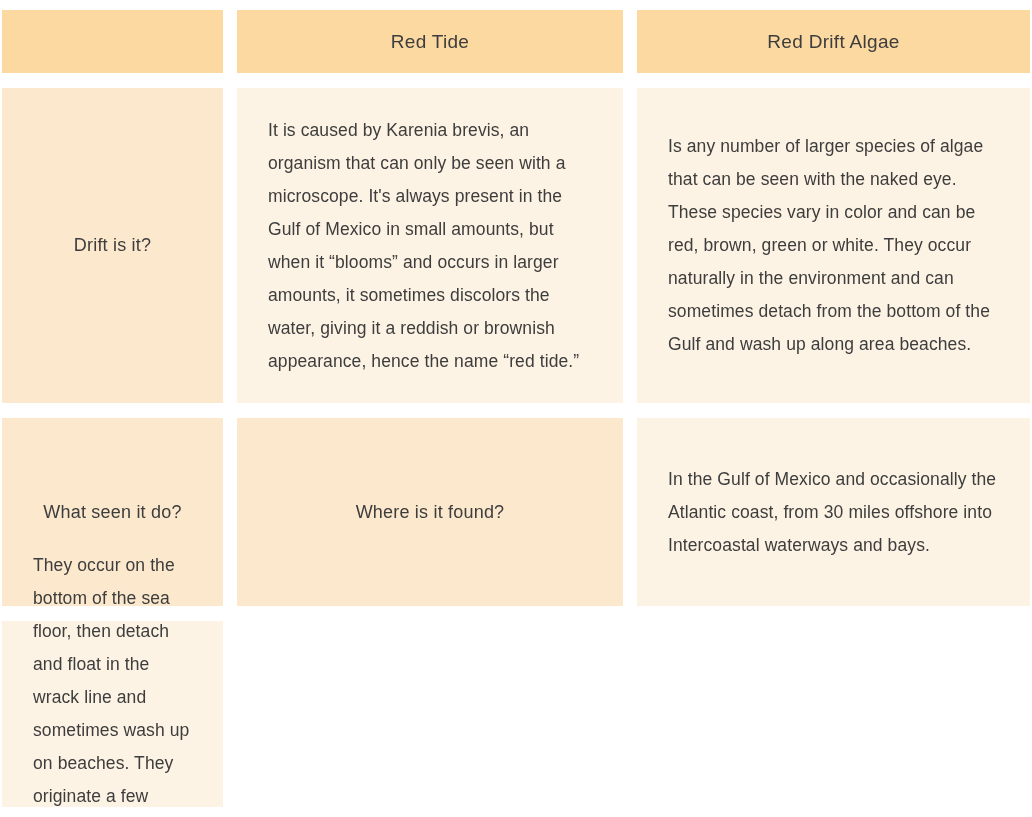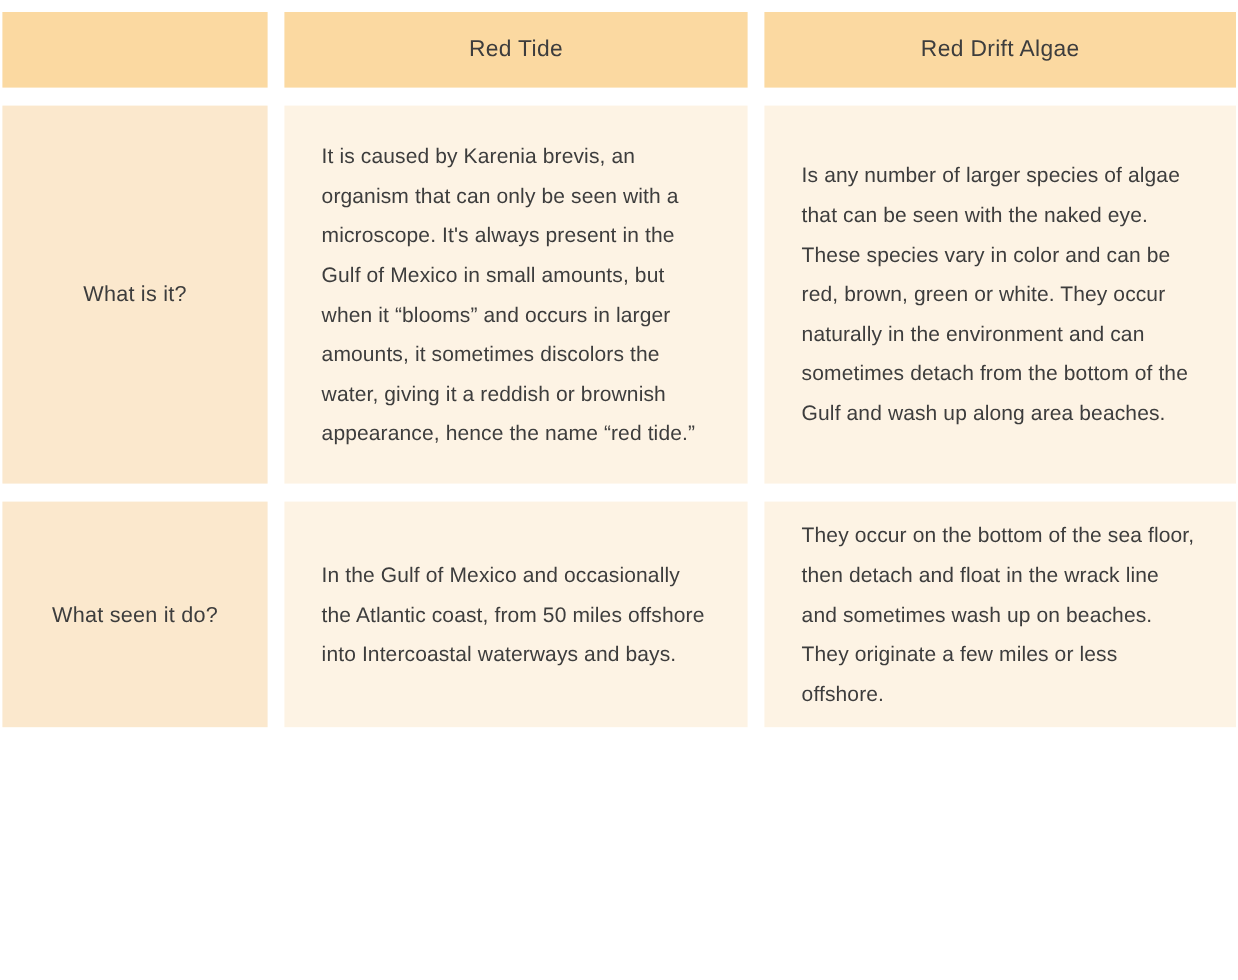--- a/index.html
+++ b/index.html
@@ -61,31 +61,32 @@
 </head>
 <body>
 
 <div class="canvas">
   <div class="comparison-table">
 
     <div class="cell corner"></div>
     <div class="cell header">Red Tide</div>
     <div class="cell header">Red Drift Algae</div>
 
-    <div class="cell row-label">What is it?</div>
+    <div class="cell row-label">Drift is it?</div>
     <div class="cell content">
       <p>It is caused by Karenia brevis, an organism that can only be seen with a microscope. It's always present in the Gulf of Mexico in small amounts, but when it “blooms” and occurs in larger amounts, it sometimes discolors the water, giving it a reddish or brownish appearance, hence the name “red tide.”</p>
     </div>
     <div class="cell content">
       <p>Is any number of larger species of algae that can be seen with the naked eye. These species vary in color and can be red, brown, green or white. They occur naturally in the environment and can sometimes detach from the bottom of the Gulf and wash up along area beaches.</p>
     </div>
 
     <div class="cell row-label">What seen it do?</div>
 
+    <div class="cell row-label">Where is it found?</div>
     <div class="cell content">
-      <p>In the Gulf of Mexico and occasionally the Atlantic coast, from 50 miles offshore into Intercoastal waterways and bays.</p>
+      <p>In the Gulf of Mexico and occasionally the Atlantic coast, from 30 miles offshore into Intercoastal waterways and bays.</p>
     </div>
     <div class="cell content">
       <p>They occur on the bottom of the sea floor, then detach and float in the wrack line and sometimes wash up on beaches. They originate a few miles or less offshore.</p>
     </div>
 
   </div>
 </div>
 
 </body></html>

